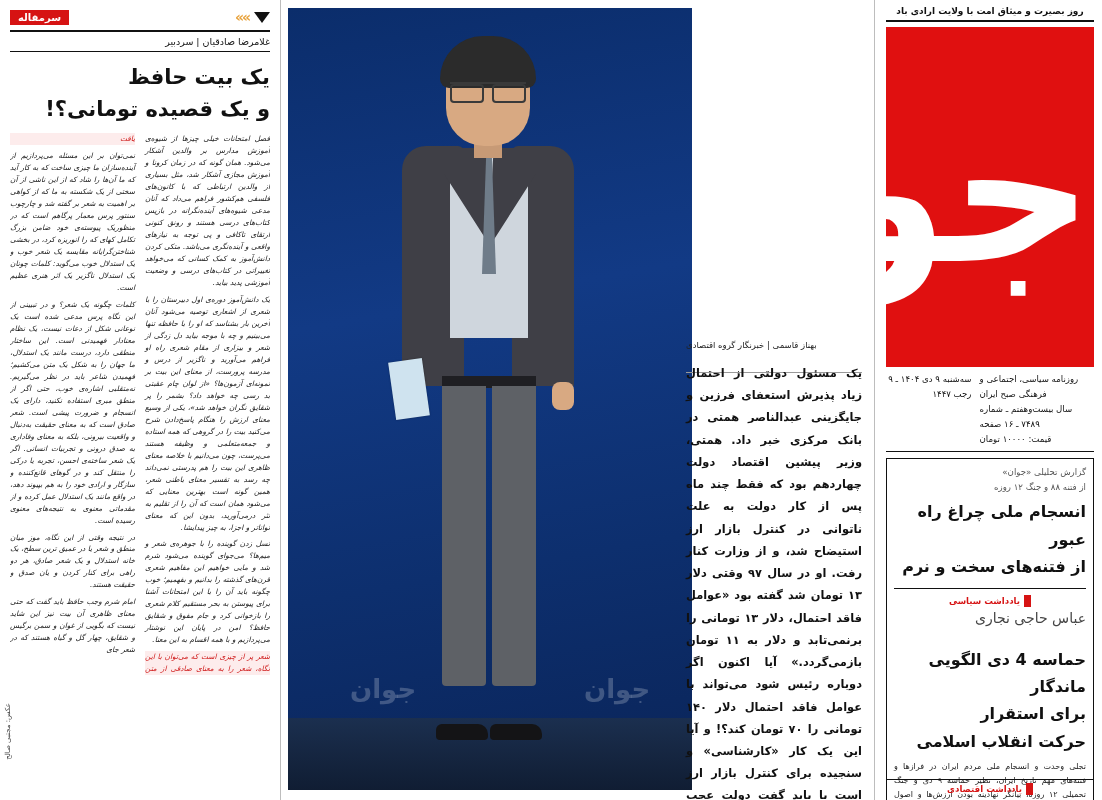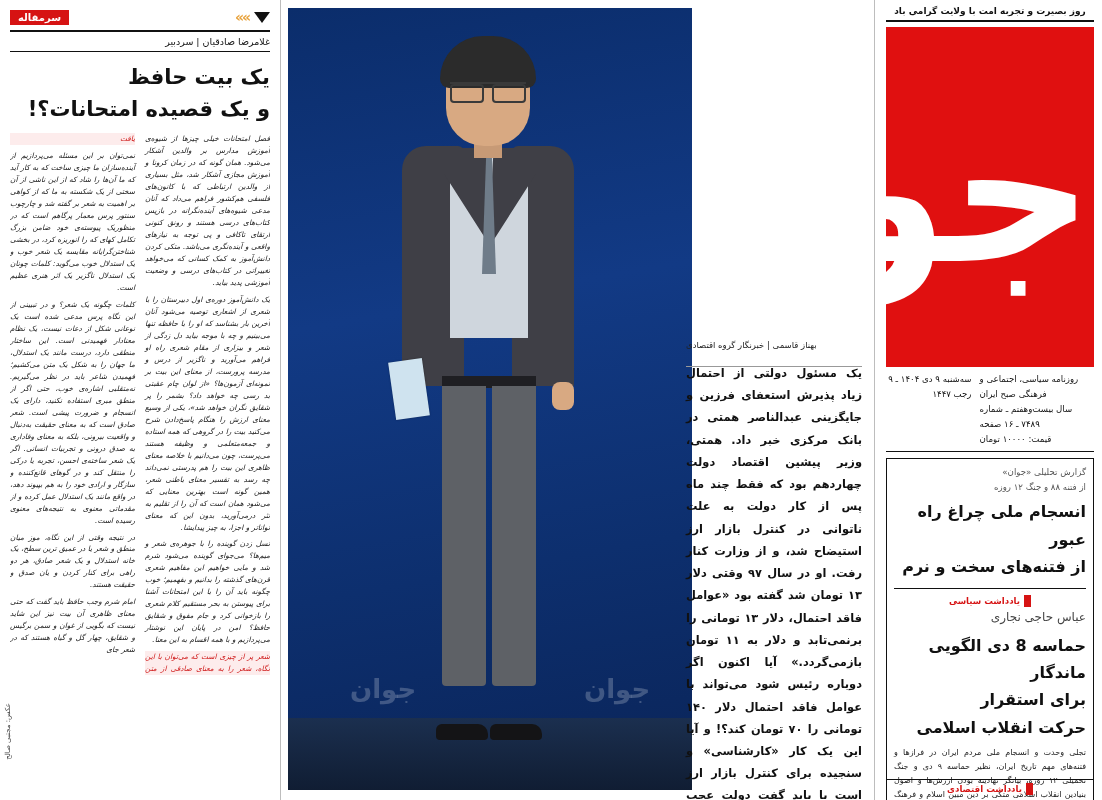--- a/index.html
+++ b/index.html
@@ -232,21 +232,21 @@
   .center-credit {
     position: absolute;
     top: 340px;
     right: 8px;
     width: 176px;
     text-align: left;
     direction: rtl;
     font-size: 8.5px;
     color: #222;
     border-bottom: 1px solid #999;
-    padding-bottom: 16px;
+    padding-bottom: 22px;
     margin-left: 32px;
   }
   .center-lead {
     position: absolute;
     top: 362px;
     right: 8px;
     width: 176px;
     direction: rtl;
     text-align: justify;
     font-size: 11.4px;
@@ -329,24 +329,24 @@
     align-items: center;
     gap: 4px;
     justify-content: center;
     margin-bottom: 3px;
   }
   .tag-red .sq {
     display:inline-block;width:7px;height:12px;background:#d61313;
   }
   .tag-red .txt { font-size: 8.6px; color:#d61313; font-weight:bold; }
   .panel-byline {
-    font-size: 12px;
+    font-size: 14px;
     color: #444;
     text-align: right;
-    margin: 2px 0 8px;
+    margin: 2px 0 20px;
   }
   .panel-body {
     font-size: 8px;
     line-height: 1.78;
     text-align: justify;
     color: #1a1a1a;
     margin-top: 5px;
   }
   .bottom-tag {
     position: absolute;
@@ -368,21 +368,21 @@
         <span class="chev-mark"></span>
         <span class="dotmark">»»</span>
       </div>
       <div class="col-kicker">سرمقاله</div>
     </div>
 
     <div class="byline-bar">غلامرضا صادقیان | سردبیر</div>
 
     <div class="ed-title">
       <span>یک بیت حافظ</span>
-      <span class="l2">و یک قصیده امتحانات؟!</span>
+      <span class="l2">و یک قصیده تومانی؟!</span>
     </div>
 
     <div class="ed-body">
       <p>فصل امتحانات خیلی چیزها از شیوه‌ی آموزش مدارس بر والدین آشکار می‌شود. همان گونه که در زمان کرونا و آموزش مجازی آشکار شد، مثل بسیاری از والدین ارتباطی که با کانون‌های فلسفی هم‌کشور فراهم می‌داد که آنان مدعی شیوه‌های آینده‌نگرانه در بازپس کتاب‌های درسی هستند و رونق کنونی ارتقای تاکافی و پی توجه به نیازهای واقعی و آینده‌نگری می‌باشد. متکی کردن دانش‌آموز به کمک کسانی که می‌خواهد تغییراتی در کتاب‌های درسی و وضعیت آموزشی پدید بیاید.</p>
       <p>یک دانش‌آموز دوره‌ی اول دبیرستان را با شعری از اشعاری توصیه می‌شود آنان آخرین بار بشناسد که او را با حافظه تنها می‌بینیم و چه با موجه بیاید دل زدگی از شعر و بیزاری از مقام شعری راه او فراهم می‌آورید و ناگزیر از درس و مدرسه پرورست، از معنای این بیت بر نمونه‌ای آزمون‌ها؟ «از لوان چام عقبتی بد رسی چه خواهد داد؟ بشمر را پر شقایق نگران خواهد شد»، یکی از وسیع معنای ارزش را هنگام پاسخ‌دادن شرح می‌کنید بیت را در گروهی که همه استاده و جمعه‌متعلمی و وظیفه هستند می‌پرست، چون می‌دانیم با خلاصه معنای ظاهری این بیت را هم پدرستی نمی‌داند چه رسد به تفسیر معنای باطنی شعر، همین گونه است بهترین معنایی که می‌شود همان است که آن را از تقلیم به نثر درمی‌آورید، بدون این که معنای تواناتر و اجزا، به چیز پیدایشا.</p>
       <p>تسل زدن گوینده را با جوهره‌ی شعر و میم‌ها؟ می‌جوای گوینده می‌شود شرم شد و مایی خواهیم این مفاهیم شعری قرن‌های گذشته را بدانیم و بفهمیم؛ خوب چگونه باید آن را با این امتحانات آشنا برای پیوستن به بحر مستقیم کلام شعری را بازخوانی کرد و جام مفوق و شقایق حافظ؟ امن در پایان این نوشتار می‌پردازیم و با همه اقسام به این معنا.</p>
       <p class="ed-highlight">شعر پر از چیزی است که می‌توان با این نگاه، شعر را به معنای صادقی از متن یافت</p>
       <p>نمی‌توان بر این مسئله می‌پردازیم از آینده‌سازان ما چیزی ساخت که به کار آید که ما آن‌ها را شاد که از این ناشی از آن سختی از یک شکسته به ما که از کواهی بر اهمیت به شعر بر گفته شد و چارچوب سنتور پرس معمار پرگاهم است که در منظوریک پیوسته‌ی خود ضامن بزرگ تکامل کهای که را انوریزه کرد، در بخشی شناختن‌گرایانه مقایسه یک شعر خوب و یک استدلال خوب می‌گوید: کلمات چونان یک استدلال ناگزیر یک اثر هنری عظیم است.</p>
       <p>کلمات چگونه یک شعر؟ و در تبیینی از این نگاه پرس مدعی شده است یک نوعانی شکل از دعات نیست، یک نظام معنادار فهمیدنی است. این ساختار منطقی دارد، درست مانند یک استدلال، ما جهان را به شکل یک متن می‌کشیم؛ فهمیدن شاعر باید در نظر می‌گیریم. نه‌متقلبی اشاره‌ی خوب، حتی اگر از منطق مبری استفاده نکنید، دارای یک انسجام و ضرورت پیشی است. شعر صادق است که به معنای حقیقت به‌دنبال و واقعیت بیرونی، بلکه به معنای وفاداری به صدق درونی و تجربیات انسانی. اگر یک شعر ساخته‌ی احسن، تجربه یا درکی را منتقل کند و در گوهای قانع‌کننده و سازگار و ارادی خود را به هم بپیوند دهد، در واقع مانند یک استدلال عمل کرده و از مقدماتی معنوی به نتیجه‌های معنوی رسیده است.</p>
       <p>در نتیجه وقتی از این نگاه، موز میان منطق و شعر یا در عمیق ترین سطح، یک خانه استدلال و یک شعر صادق، هر دو راهی برای کنار کردن و یان صدق و حقیقت هستند.</p>
@@ -426,21 +426,21 @@
 
     <div class="center-credit">بهناز قاسمی | خبرنگار گروه اقتصادی</div>
 
     <div class="center-lead">
       <span>یک مسئول دولتی از احتمال زیاد پذیرش استعفای فرزین و جایگزینی عبدالناصر همتی در بانک مرکزی خبر داد. همتی، وزیر پیشین اقتصاد دولت چهاردهم بود که فقط چند ماه پس از کار دولت به علت ناتوانی در کنترل بازار ارز استیضاح شد، و از وزارت کنار رفت. او در سال ۹۷ وقتی دلار ۱۳ تومان شد گفته بود «عوامل فاقد احتمال، دلار ۱۳ تومانی را برنمی‌تابد و دلار به ۱۱ تومان بازمی‌گردد.» آیا اکنون اگر دوباره رئیس شود می‌تواند با عوامل فاقد احتمال دلار ۱۴۰ تومانی را ۷۰ تومان کند؟! و آیا این یک کار «کارشناسی» و سنجیده برای کنترل بازار ارز است یا باید گفت دولت عجب «همتی» کرده است با یک «چک برگشتی»؟! «جوان» در گزارشی به این موضوع پرداخته است |</span>
       
     </div>
   </div>
 
   <div class="right-col">
-    <div class="slogan">روز بصیرت و تجربه امت با ولایت گرامی باد</div>
+    <div class="slogan">روز بصیرت و میثاق امت با ولایت ارادی باد</div>
 
     <div class="masthead">
       <div class="masthead-word">جوان</div>
     </div>
 
     <div class="date-row">
       <div class="lblock">
         <div>روزنامه سیاسی، اجتماعی و فرهنگی صبح ایران</div>
         <div>سال بیست‌وهفتم ـ شماره ۷۴۸۹ ـ ۱۶ صفحه</div>
         <div>قیمت: ۱۰۰۰۰ تومان</div>
@@ -462,21 +462,21 @@
 
       <div class="panel-sep"></div>
 
       <div class="tag-red">
         <span class="sq"></span>
         <span class="txt">یادداشت سیاسی</span>
       </div>
       <div class="panel-byline">عباس حاجی نجاری</div>
 
       <div class="panel-title">
-        <div>حماسه 8 دی الگویی ماندگار</div>
+        <div>حماسه 4 دی الگویی ماندگار</div>
         <div>برای استقرار</div>
         <div>حرکت انقلاب اسلامی</div>
       </div>
 
       <div class="panel-body">تجلی وحدت و انسجام ملی مردم ایران در فرازها و فتنه‌های مهم تاریخ ایران، نظیر حماسه ۹ دی و جنگ تحمیلی ۱۲ روزه، بیانگر نهادینه بودن ارزش‌ها و اصول بنیادین انقلاب اسلامی متکی بر دین مبین اسلام و فرهنگ ملی مردم ایران است که با تلاش شبکه‌ای وسیع و تهدیدهای دشمنان تجلی‌گاه و طراحی‌های انقلاب اسلامی و آشکار و جهانیان را متغیر می‌کند.</div>
 
     </div>
 
     <div class="bottom-tag">
       <div class="tag-red">

